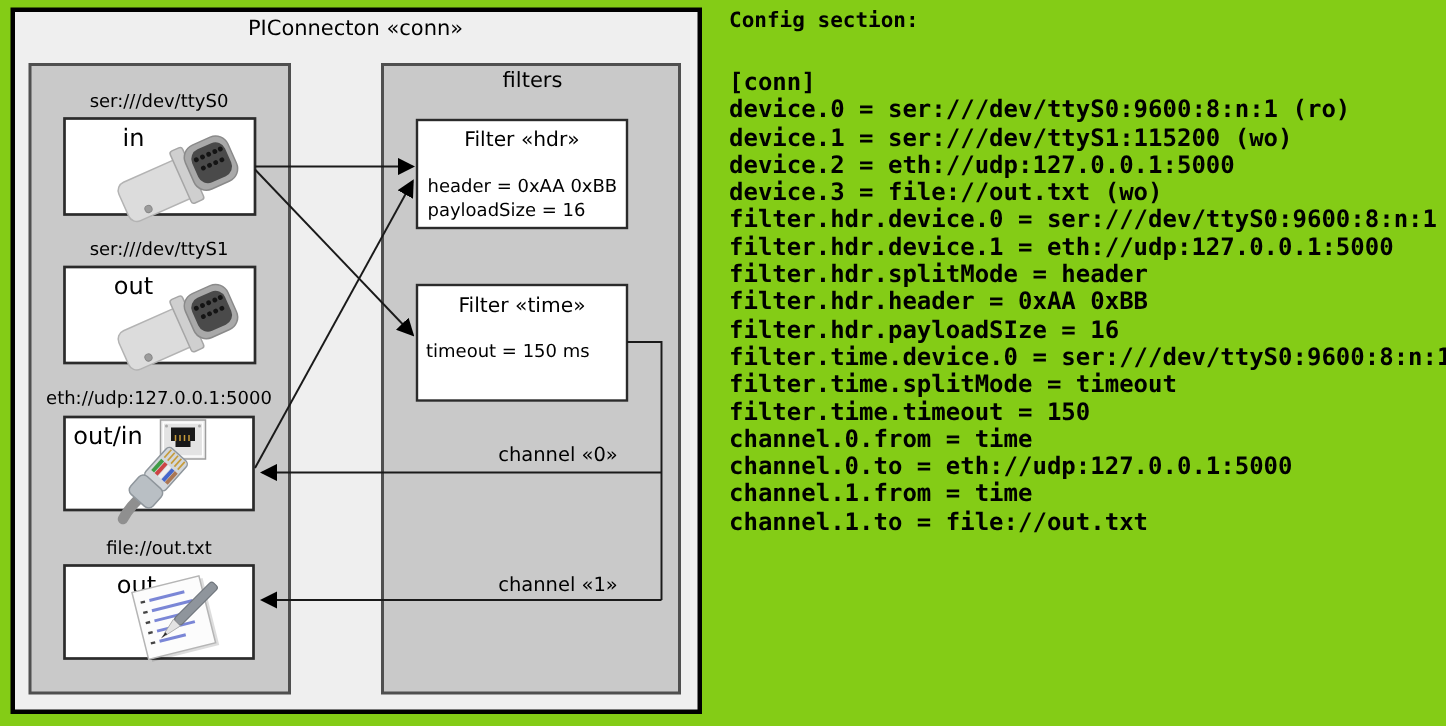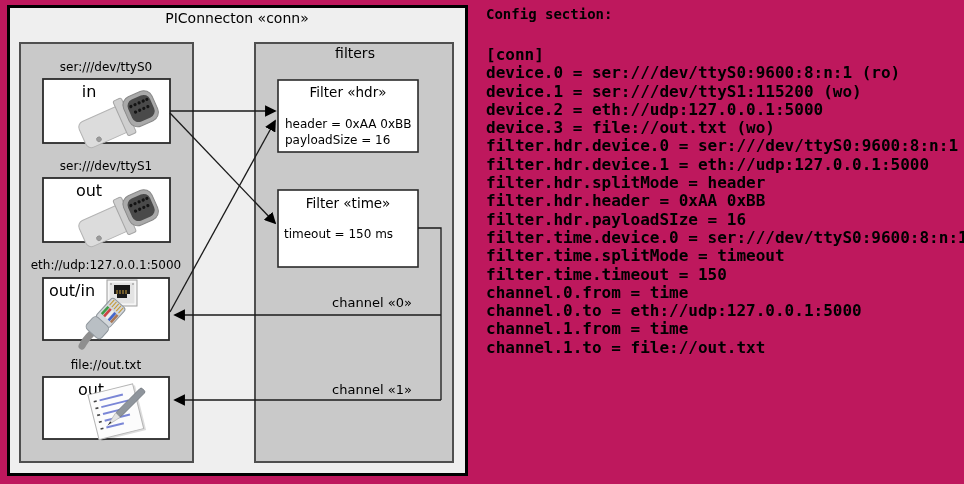--- a/index.html
+++ b/index.html
@@ -1,16 +1,16 @@
 <!DOCTYPE html>
 <html><head>
 <meta charset="utf-8">
 <style>
   html,body{margin:0;padding:0;background:#fff;}
-  .stage{position:relative;width:964px;height:484px;background:#be185d;overflow:hidden;
+  .stage{position:relative;width:964px;height:484px;background:#84cc16;overflow:hidden;
          font-family:"DejaVu Sans",sans-serif;}
   .diagram-svg{position:absolute;left:0;top:0;}
   svg text{fill:#000;font-family:"DejaVu Sans",sans-serif;}
   .t-title{font-size:14px;}
   .t-panel{font-size:14px;}
   .t-url{font-size:12px;}
   .t-port{font-size:16px;}
   .t-ftitle{font-size:13.5px;}
   .t-fparam{font-size:12px;}
   .t-chan{font-size:13px;}

